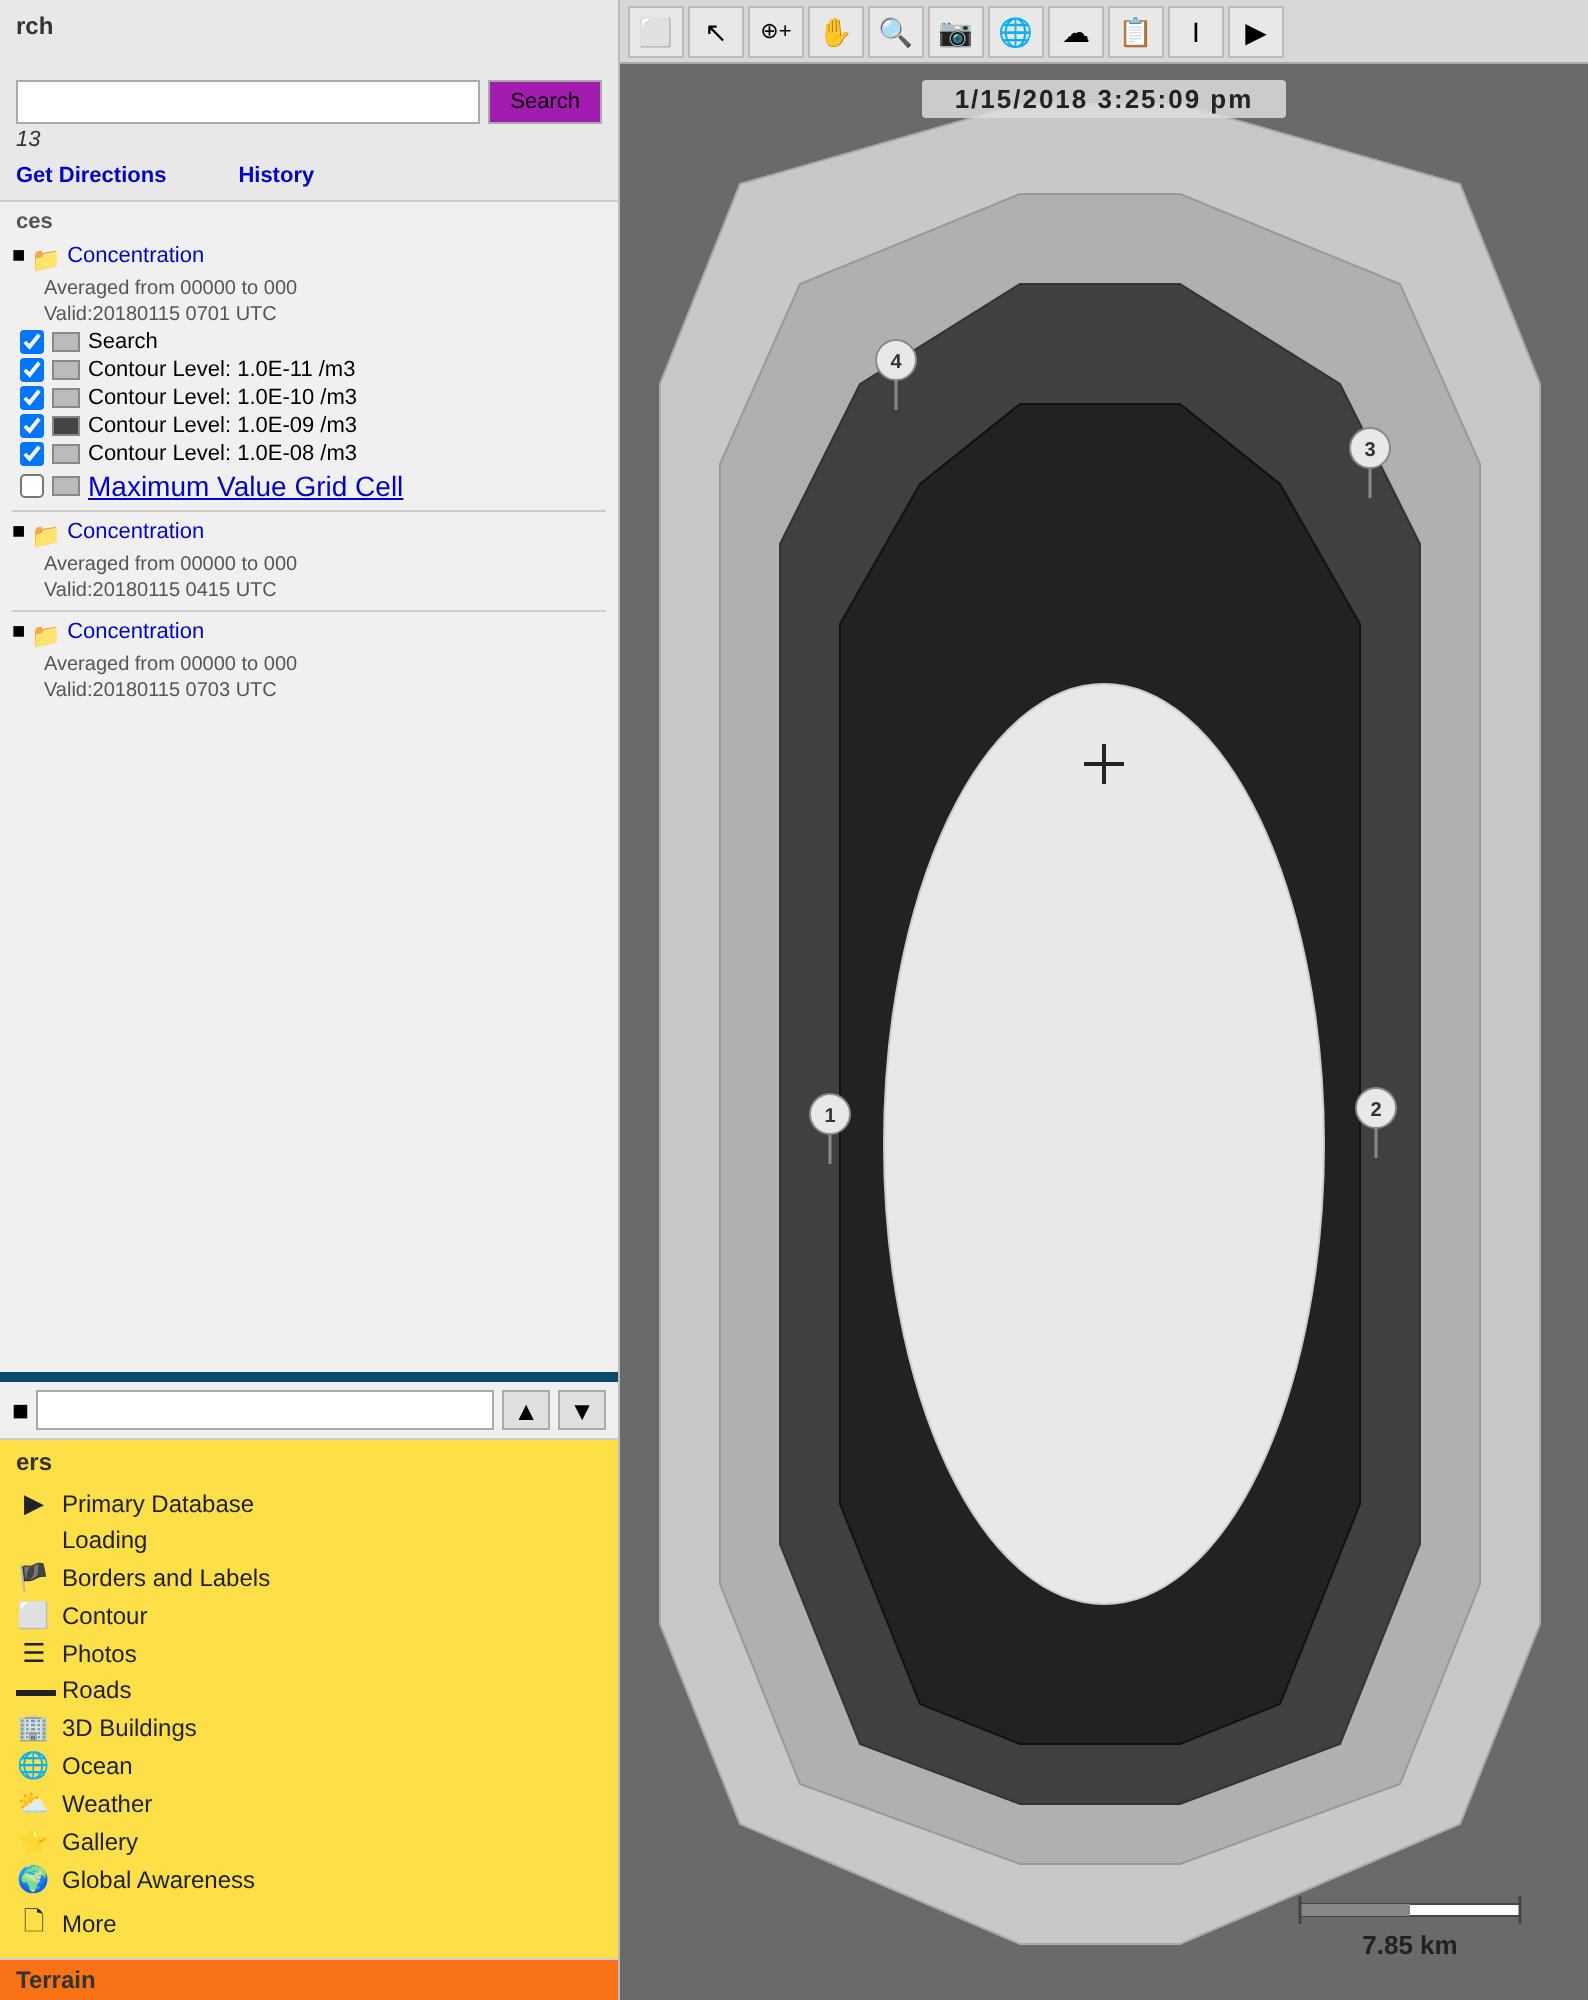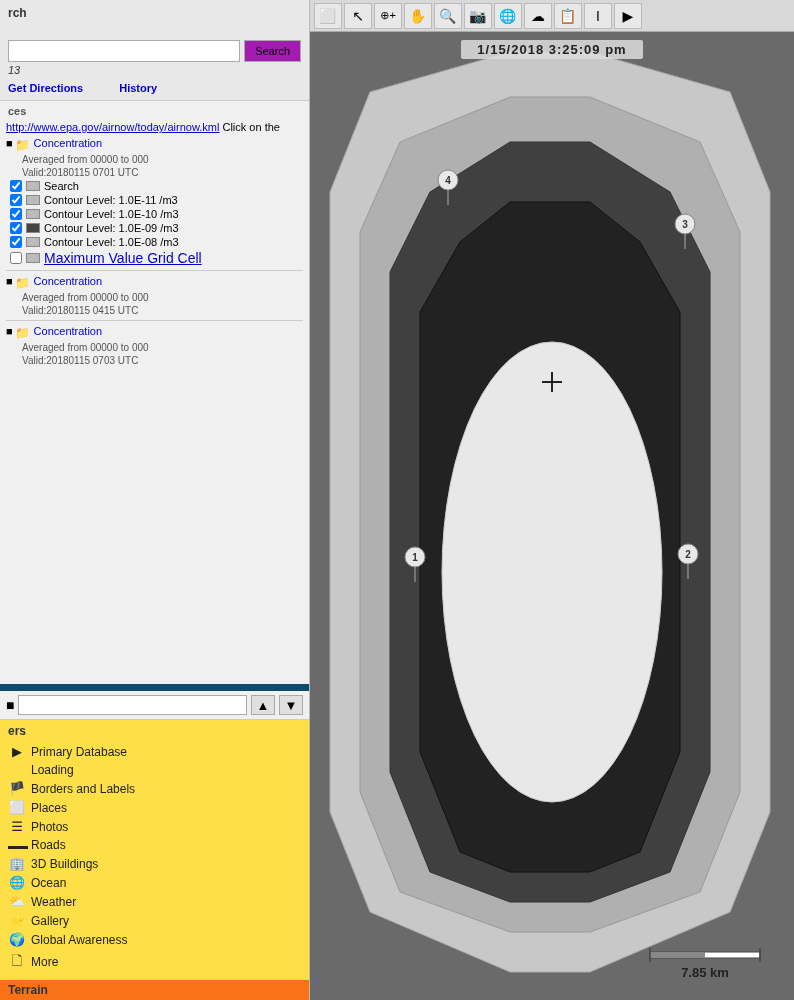--- a/index.html
+++ b/index.html
@@ -62,21 +62,21 @@
       color: #0000cc;
       text-decoration: none;
       cursor: pointer;
       font-weight: bold;
     }
 
     
     .places-section {
       flex: 1;
       overflow-y: auto;
-      border-bottom: 7px solid #0c4a6e;
+      border-bottom: 5px solid #0c4a6e;
     }
     .places-title {
       font-size: 11px;
       color: #555;
       padding: 4px 8px 2px 8px;
       font-weight: bold;
     }
     .places-content {
       padding: 2px 6px;
       font-size: 11px;
@@ -225,24 +225,20 @@
     <div class="coord-row">13</div>
     <div class="nav-row">
       <a class="nav-link">Get Directions</a>
       <a class="nav-link">History</a>
     </div>
   </div>
 
   <div class="places-section">
     <div class="places-title">ces</div>
     <div class="places-content">
-      <div style="font-size:11px; margin-bottom:3px;">
-        <span class="epa-link">http://www.epa.gov/airnow/today/airnow.kml</span>
-        <span> Click on the</span>
-      </div>
 
       <div class="folder-item">
         <span>■</span>
         <span class="folder-icon">📁</span>
         <span class="folder-name">Concentration</span>
       </div>
       <div class="folder-sub">Averaged from 00000 to 000</div>
       <div class="folder-sub">Valid:20180115 0701 UTC</div>
 
       <div class="checkbox-item">
@@ -315,21 +311,21 @@
     <div class="layer-row">
       <span class="layer-row-icon"></span>
       <span>Loading</span>
     </div>
     <div class="layer-row">
       <span class="layer-row-icon">🏴</span>
       <span>Borders and Labels</span>
     </div>
     <div class="layer-row">
       <span class="layer-row-icon">⬜</span>
-      <span>Places</span>
+      <span>Contour</span>
     </div>
     <div class="layer-row">
       <span class="layer-row-icon">☰</span>
       <span>Photos</span>
     </div>
     <div class="layer-row">
       <span class="layer-row-icon" style="font-size:10px;">▬▬</span>
       <span>Roads</span>
     </div>
     <div class="layer-row">

